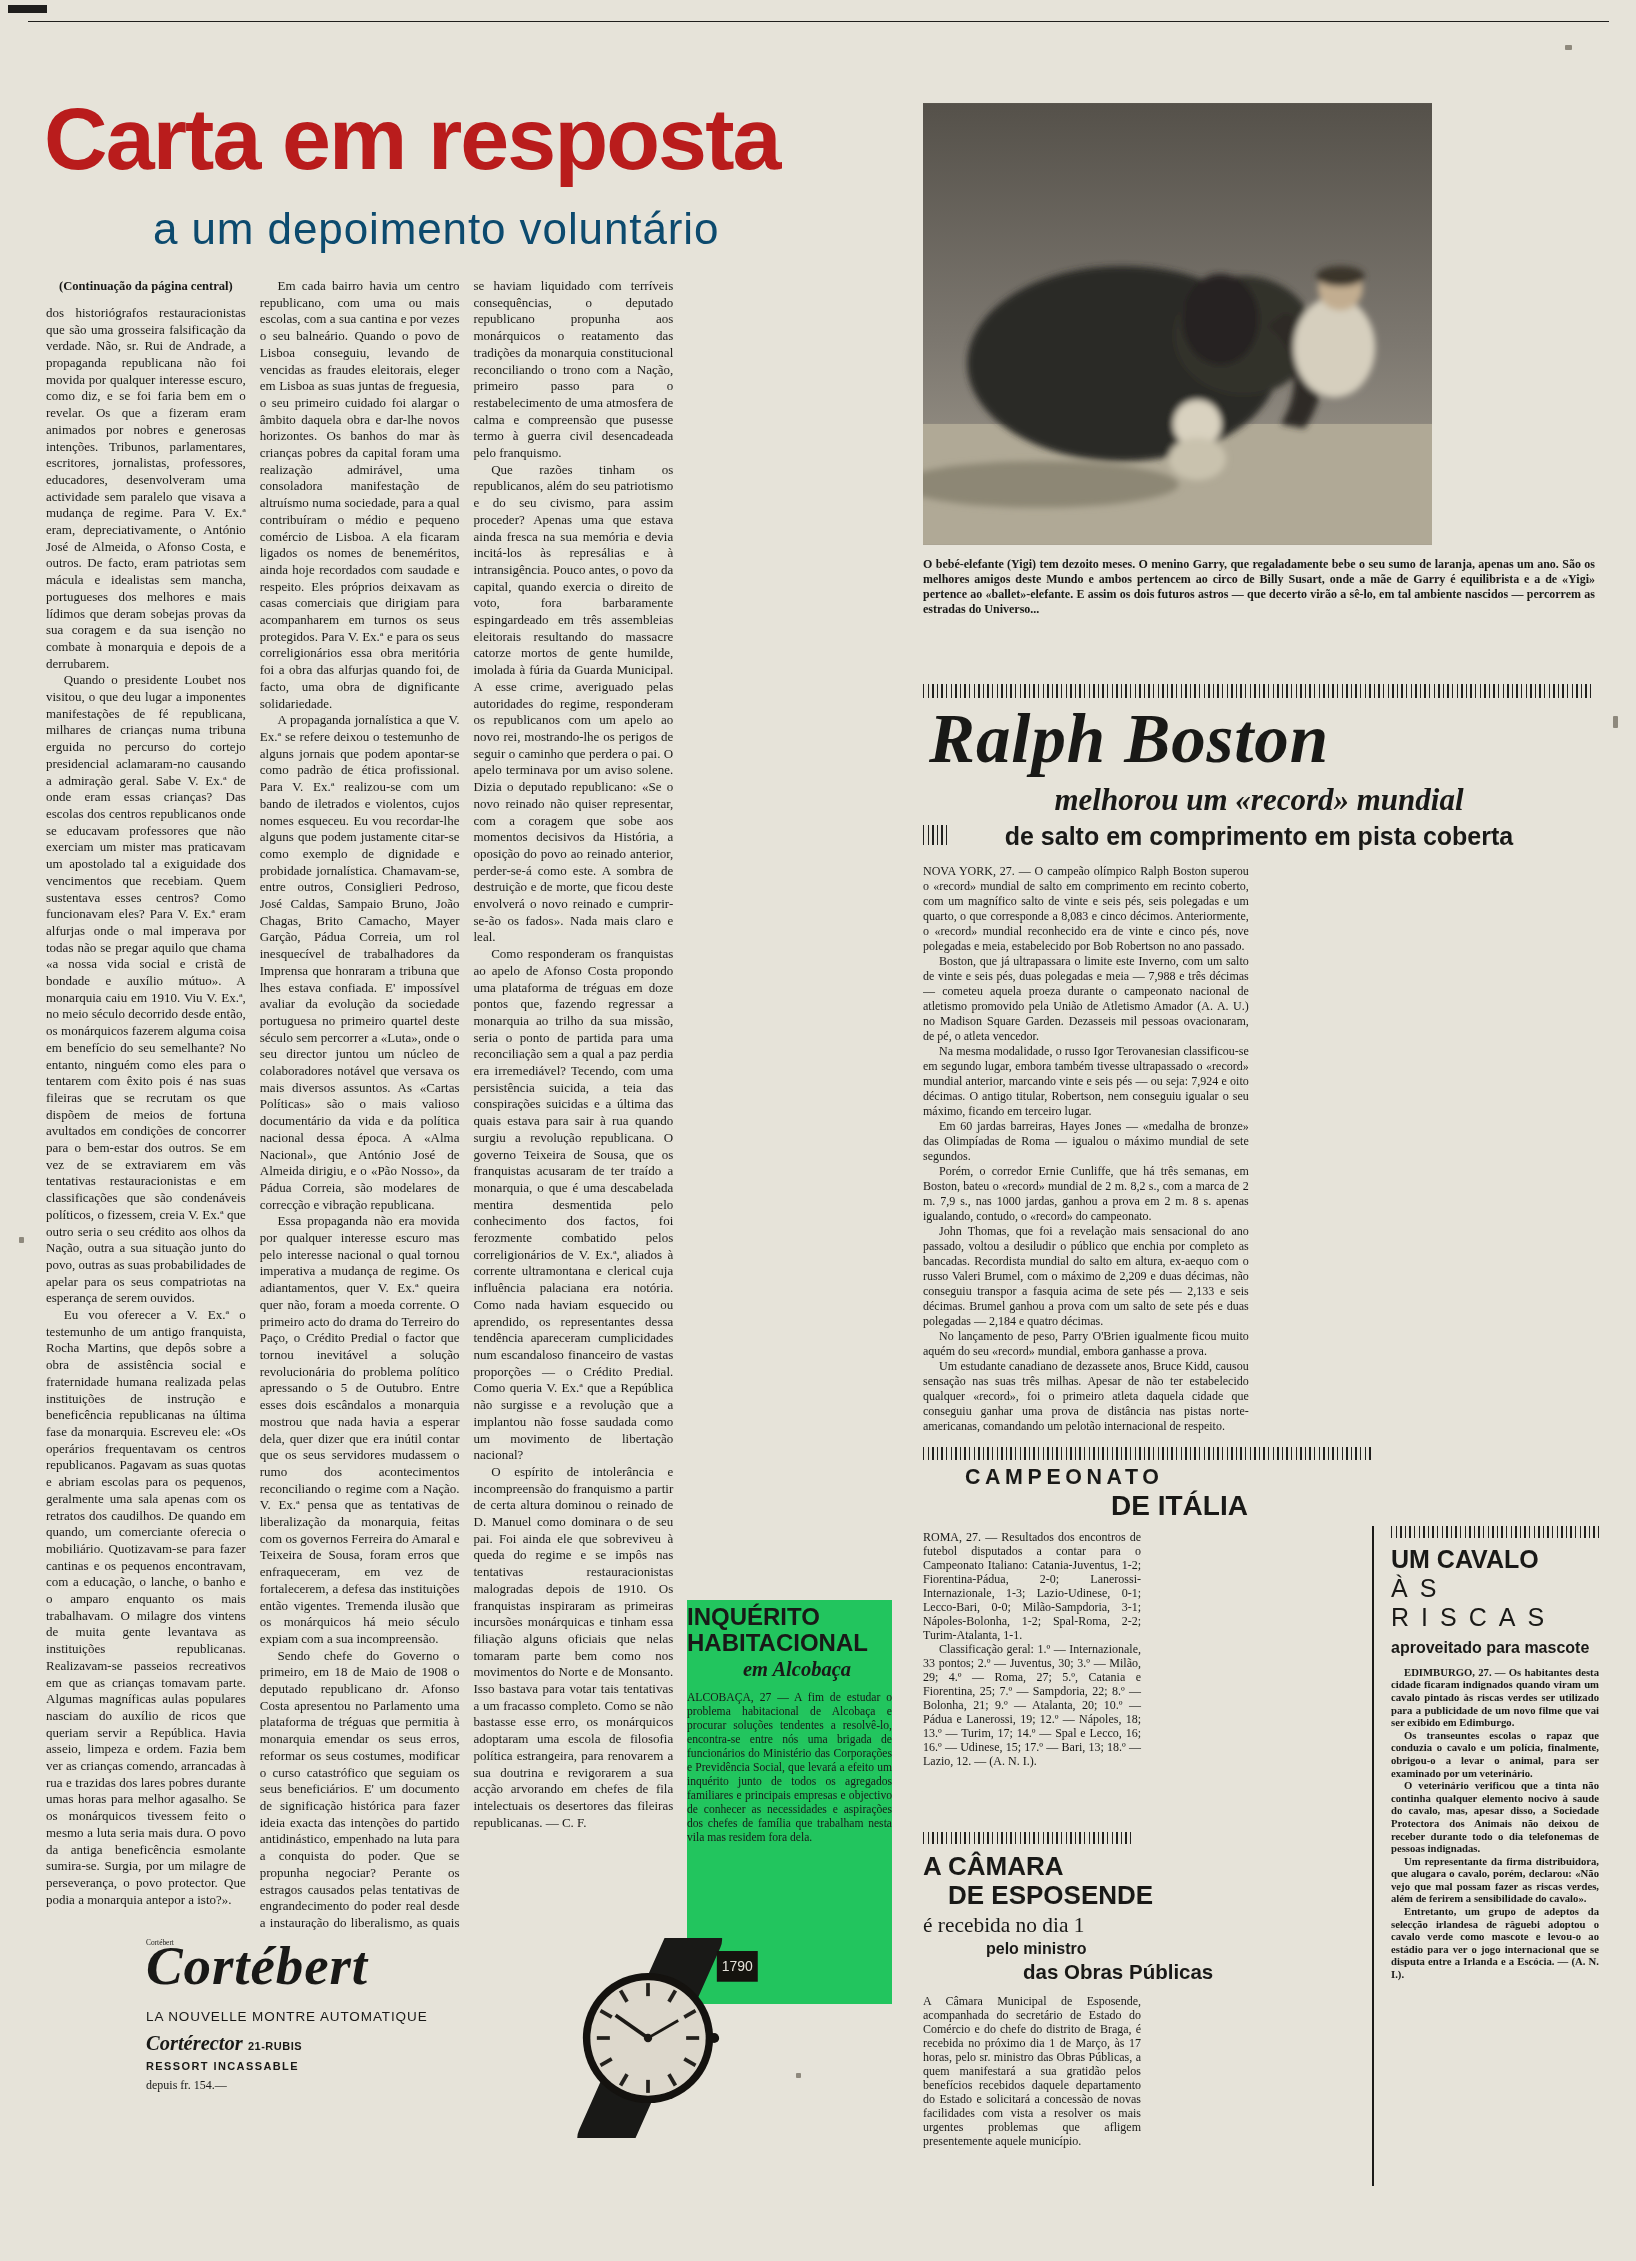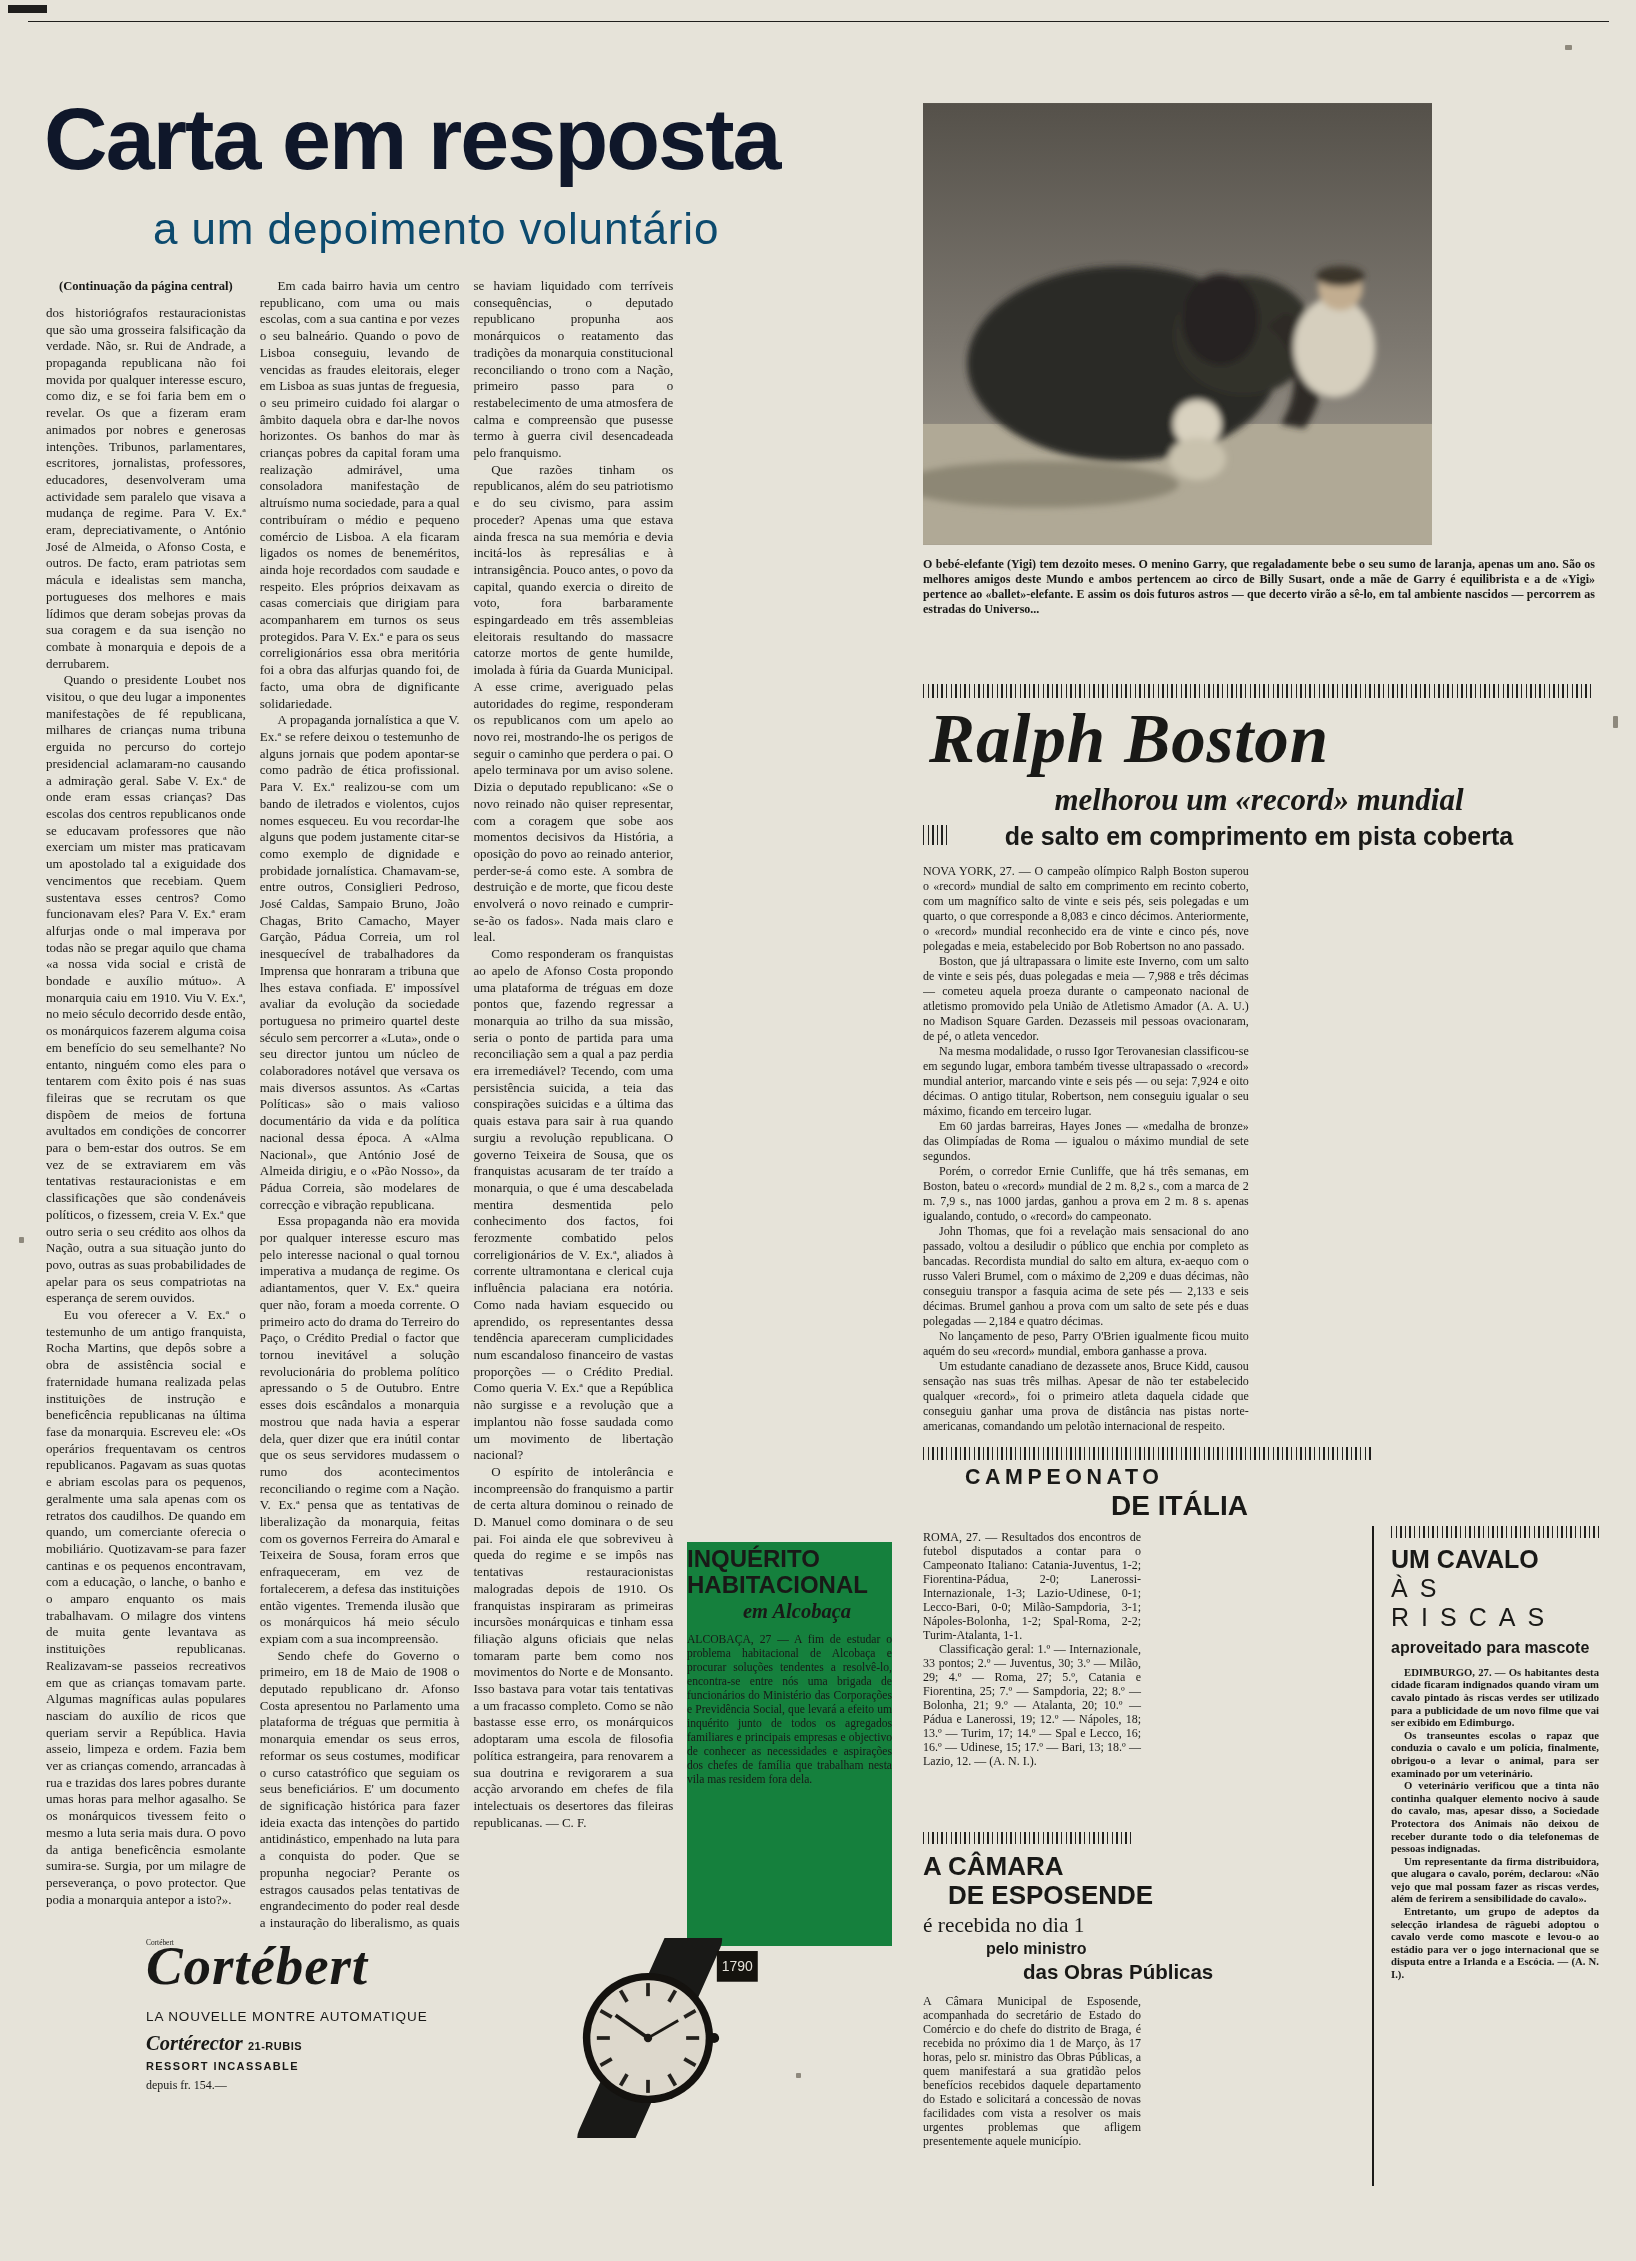--- a/index.html
+++ b/index.html
@@ -10,21 +10,21 @@
     font-family:"Liberation Serif", serif;
     color:#191917; overflow:hidden;
   }
   .abs { position:absolute; }
   
   .rule-top { background:#1f1e1c; }
   .speck { background:#8e897d; border-radius:0.9px; }
   
   .headline {
     font-family:"Liberation Sans", sans-serif; font-weight:bold;
-    font-size:88px; line-height:1; letter-spacing:-1.9px; color:#0f172a;
+    font-size:88px; line-height:1; letter-spacing:-1.9px; color:#b91c1c;
   }
   .subhead {
     font-family:"Liberation Sans", sans-serif; font-weight:normal;
     font-size:44px; letter-spacing:0.9px; color:#0c4a6e;
   }
   
   .letter {
     column-count:4; column-gap:14px; column-fill:auto;
     font-size:13px; line-height:16.7px; text-align:justify; overflow:hidden;
   }
@@ -89,21 +89,21 @@
     <p>Eu vou oferecer a V. Ex.ª o testemunho de um antigo franquista, Rocha Martins, que depôs sobre a obra de assistência social e fraternidade humana realizada pelas instituições de instrução e beneficência republicanas na última fase da monarquia. Escreveu ele: «Os operários frequentavam os centros republicanos. Pagavam as suas quotas e abriam escolas para os pequenos, geralmente uma sala apenas com os retratos dos caudilhos. De quando em quando, um comerciante oferecia o mobiliário. Quotizavam-se para fazer cantinas e os pequenos encontravam, com a educação, o lanche, o banho e o amparo enquanto os mais trabalhavam. O milagre dos vintens de muita gente levantava as instituições republicanas. Realizavam-se passeios recreativos em que as crianças tomavam parte. Algumas magníficas aulas populares nasciam do auxílio de ricos que queriam servir a República. Havia asseio, limpeza e ordem. Fazia bem ver as crianças comendo, arrancadas à rua e trazidas dos lares pobres durante umas horas para melhor agasalho. Se os monárquicos tivessem feito o mesmo a luta seria mais dura. O povo da antiga beneficência esmolante sumira-se. Surgia, por um milagre de perseverança, o povo protector. Que podia a monarquia antepor a isto?».</p>
     <p>Em cada bairro havia um centro republicano, com uma ou mais escolas, com a sua cantina e por vezes o seu balneário. Quando o povo de Lisboa conseguiu, levando de vencidas as fraudes eleitorais, eleger em Lisboa as suas juntas de freguesia, o seu primeiro cuidado foi alargar o âmbito daquela obra e dar-lhe novos horizontes. Os banhos do mar às crianças pobres da capital foram uma realização admirável, uma consoladora manifestação de altruísmo numa sociedade, para a qual contribuíram o médio e pequeno comércio de Lisboa. A ela ficaram ligados os nomes de beneméritos, ainda hoje recordados com saudade e respeito. Eles próprios deixavam as casas comerciais que dirigiam para acompanharem em turnos os seus protegidos. Para V. Ex.ª e para os seus correligionários essa obra meritória foi a obra das alfurjas quando foi, de facto, uma obra de dignificante solidariedade.</p>
     <p>A propaganda jornalística a que V. Ex.ª se refere deixou o testemunho de alguns jornais que podem apontar-se como padrão de ética profissional. Para V. Ex.ª realizou-se com um bando de iletrados e violentos, cujos nomes esqueceu. Eu vou recordar-lhe alguns que podem justamente citar-se como exemplo de dignidade e probidade jornalística. Chamavam-se, entre outros, Consiglieri Pedroso, José Caldas, Sampaio Bruno, João Chagas, Brito Camacho, Mayer Garção, Pádua Correia, um rol inesquecível de trabalhadores da Imprensa que honraram a tribuna que lhes estava confiada. E' impossível avaliar da evolução da sociedade portuguesa no primeiro quartel deste século sem percorrer a «Luta», onde o seu director juntou um núcleo de colaboradores notável que versava os mais diversos assuntos. As «Cartas Políticas» são o mais valioso documentário da vida e da política nacional dessa época. A «Alma Nacional», que António José de Almeida dirigiu, e o «Pão Nosso», da Pádua Correia, são modelares de correcção e vibração republicana.</p>
     <p>Essa propaganda não era movida por qualquer interesse escuro mas pelo interesse nacional o qual tornou imperativa a mudança de regime. Os adiantamentos, quer V. Ex.ª queira quer não, foram a moeda corrente. O primeiro acto do drama do Terreiro do Paço, o Crédito Predial o factor que tornou inevitável a solução revolucionária do problema político apressando o 5 de Outubro. Entre esses dois escândalos a monarquia mostrou que nada havia a esperar dela, quer dizer que era inútil contar que os seus servidores mudassem o rumo dos acontecimentos reconciliando o regime com a Nação. V. Ex.ª pensa que as tentativas de liberalização da monarquia, feitas com os governos Ferreira do Amaral e Teixeira de Sousa, foram erros que enfraqueceram, em vez de fortalecerem, a defesa das instituições então vigentes. Tremenda ilusão que os monárquicos há meio século expiam com a sua incompreensão.</p>
     <p>Sendo chefe do Governo o primeiro, em 18 de Maio de 1908 o deputado republicano dr. Afonso Costa apresentou no Parlamento uma plataforma de tréguas que permitia à monarquia emendar os seus erros, reformar os seus costumes, modificar o curso catastrófico que seguiam os seus beneficiários. E' um documento de significação histórica para fazer ideia exacta das intenções do partido antidinástico, empenhado na luta para a conquista do poder. Que se propunha negociar? Perante os estragos causados pelas tentativas de engrandecimento do poder real desde a instauração do liberalismo, as quais se haviam liquidado com terríveis consequências, o deputado republicano propunha aos monárquicos o reatamento das tradições da monarquia constitucional reconciliando o trono com a Nação, primeiro passo para o restabelecimento de uma atmosfera de calma e compreensão que pusesse termo à guerra civil desencadeada pelo franquismo.</p>
     <p>Que razões tinham os republicanos, além do seu patriotismo e do seu civismo, para assim proceder? Apenas uma que estava ainda fresca na sua memória e devia incitá-los às represálias e à intransigência. Pouco antes, o povo da capital, quando exercia o direito de voto, fora barbaramente espingardeado em três assembleias eleitorais resultando do massacre catorze mortos de gente humilde, imolada à fúria da Guarda Municipal. A esse crime, averiguado pelas autoridades do regime, responderam os republicanos com um apelo ao novo rei, mostrando-lhe os perigos de seguir o caminho que perdera o pai. O apelo terminava por um aviso solene. Dizia o deputado republicano: «Se o novo reinado não quiser representar, com a coragem que sobe aos momentos decisivos da História, a oposição do povo ao reinado anterior, perder-se-á como este. A sombra de destruição e de morte, que ficou deste envolverá o novo reinado e cumprir-se-ão os fados». Nada mais claro e leal.</p>
     <p>Como responderam os franquistas ao apelo de Afonso Costa propondo uma plataforma de tréguas em doze pontos que, fazendo regressar a monarquia ao trilho da sua missão, seria o ponto de partida para uma reconciliação sem a qual a paz perdia era irremediável? Tecendo, com uma persistência suicida, a teia das conspirações suicidas e a última das quais estava para sair à rua quando surgiu a revolução republicana. O governo Teixeira de Sousa, que os franquistas acusaram de ter traído a monarquia, o que é uma descabelada mentira desmentida pelo conhecimento dos factos, foi ferozmente combatido pelos correligionários de V. Ex.ª, aliados à corrente ultramontana e clerical cuja influência palaciana era notória. Como nada haviam esquecido ou aprendido, os representantes dessa tendência apareceram cumplicidades num escandaloso financeiro de vastas proporções — o Crédito Predial. Como queria V. Ex.ª que a República não surgisse e a revolução que a implantou não fosse saudada como um movimento de libertação nacional?</p>
     <p>O espírito de intolerância e incompreensão do franquismo a partir de certa altura dominou o reinado de D. Manuel como dominara o de seu pai. Foi ainda ele que sobreviveu à queda do regime e se impôs nas tentativas restauracionistas malogradas depois de 1910. Os franquistas inspiraram as primeiras incursões monárquicas e tinham essa filiação alguns oficiais que nelas tomaram parte bem como nos movimentos do Norte e de Monsanto. Isso bastava para votar tais tentativas a um fracasso completo. Como se não bastasse esse erro, os monárquicos adoptaram uma escola de filosofia política estrangeira, para renovarem a sua doutrina e revigorarem a sua acção arvorando em chefes de fila intelectuais os desertores das fileiras republicanas. — C. F.</p>
   </div>
 
-  <section class="abs" style="left:687px;top:1542px;width:205px;height:404px;background:#15803d;padding-top:3.7px;">
+  <section class="abs" style="left:687px;top:1600px;width:205px;height:404px;background:#22c55e;padding-top:3.7px;">
     <div class="h-sans-b" style="font-size:24px;line-height:1.08;">INQUÉRITO</div>
     <div class="h-sans-b" style="font-size:24px;line-height:1.08;">HABITACIONAL</div>
     <div style="font-size:20.5px;font-weight:bold;font-style:italic;margin:2.8px 0 0 56px;">em Alcobaça</div>
     <div class="btxt small-body" style="margin-top:9.3px;">
       <p class="noindent">ALCOBAÇA, 27 — A fim de estudar o problema habitacional de Alcobaça e procurar soluções tendentes a resolvê-lo, encontra-se entre nós uma brigada de funcionários do Ministério das Corporações e Previdência Social, que levará a efeito um inquérito junto de todos os agregados familiares e principais empresas e objectivo de conhecer as necessidades e aspirações dos chefes de família que trabalham nesta vila mas residem fora dela.</p>
     </div>
   </section>
 
   <figure class="abs photo" style="left:923px;top:103px;width:509px;height:442px;">
     <svg width="509" height="442" viewBox="0 0 1095 950">

